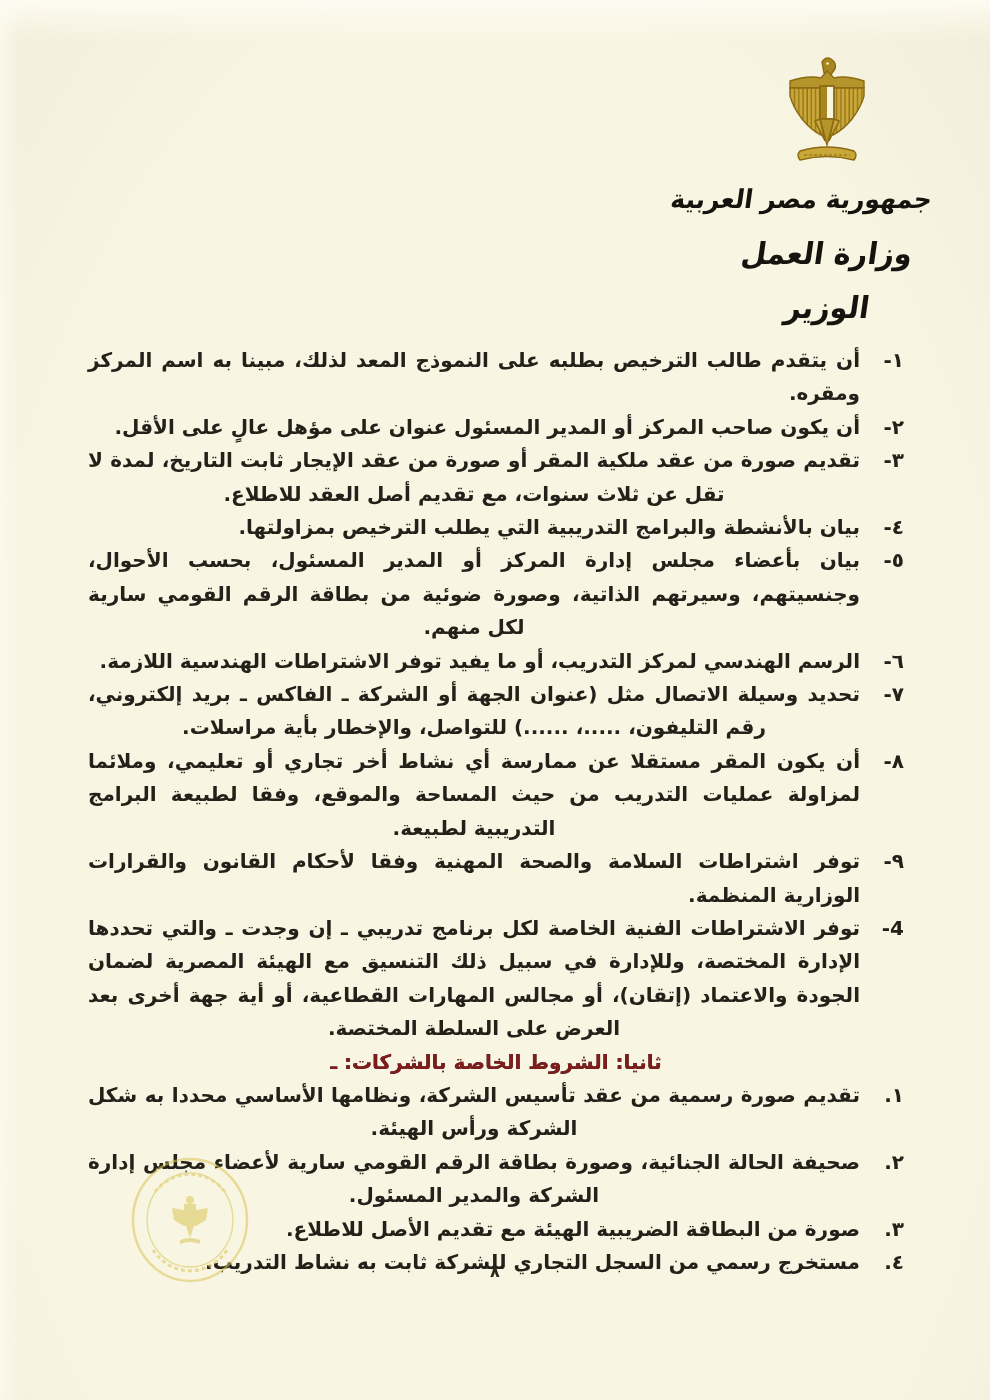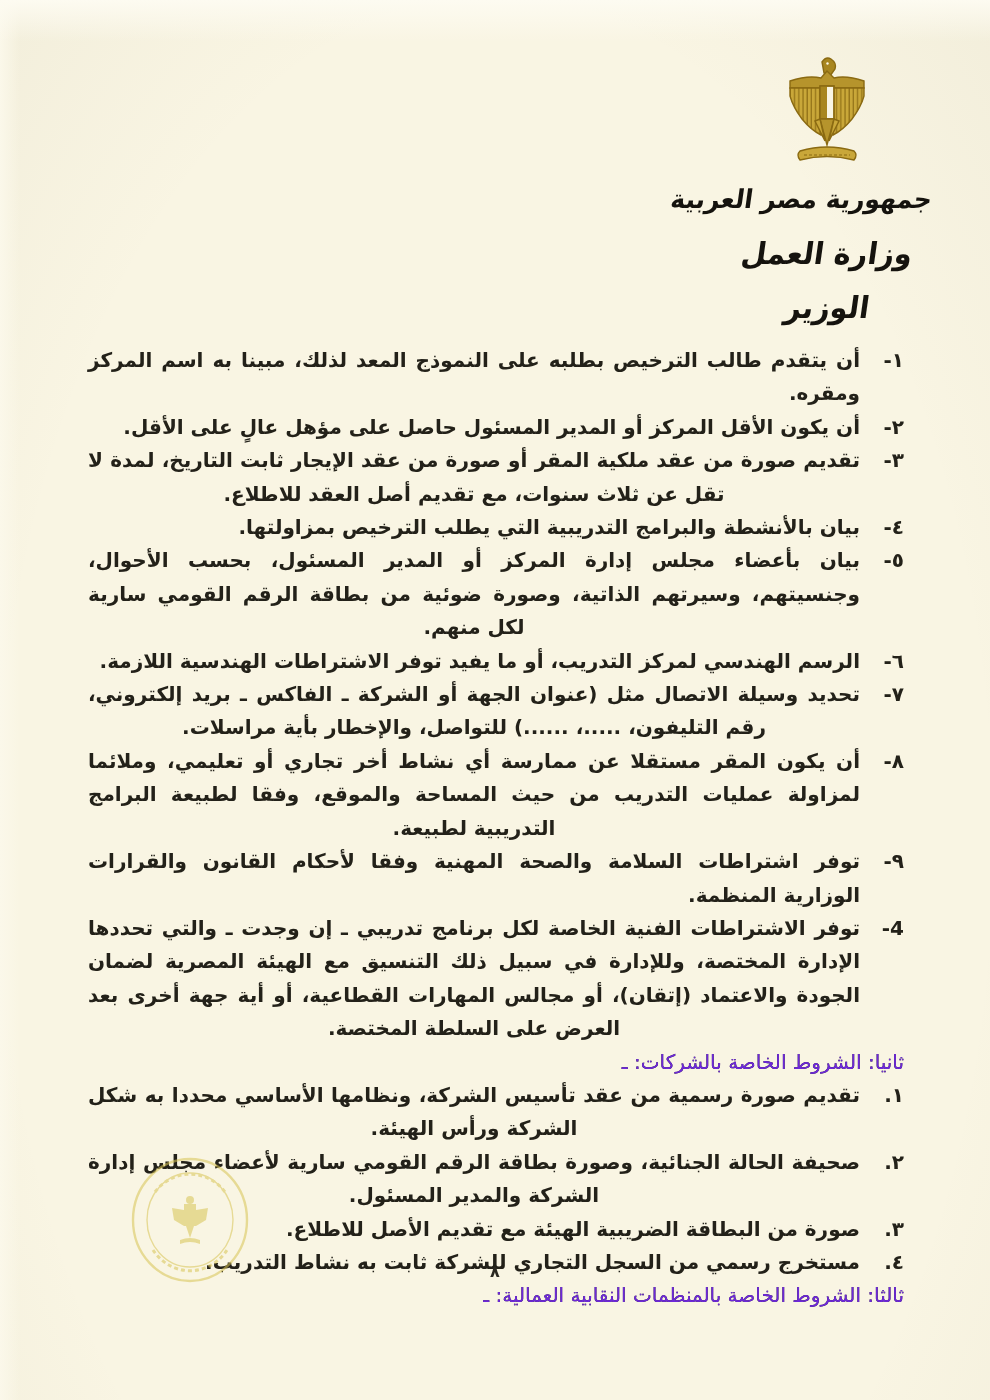--- a/index.html
+++ b/index.html
@@ -47,23 +47,23 @@
     font-weight:bold;
     line-height:33.4px;
     color:#232119;
   }
   .item{display:flex;align-items:flex-start;}
   .num{flex:0 0 44px;white-space:nowrap;}
   .txt{flex:1 1 auto;text-align:justify;}
   .txt.cl{text-align-last:center;}
   .txt.rl{text-align-last:right;}
   .sec-heading{
-    text-align:right;
-    font-weight:normal;
-    color:#6d28d9;
+    text-align:center;
+    font-weight:bold;
+    color:#7f1d1d;
     text-shadow:0 0 0.6px #1b1913;
   }
 
   
   .seal{position:absolute;top:1152px;left:125px;opacity:0.55;}
   .page-number{
     position:absolute;top:1262px;left:0;right:0;
     text-align:center;font-size:16px;font-weight:bold;color:#2a2820;
   }
 </style>
@@ -109,21 +109,21 @@
   </div>
 
   <div class="doc-body">
 
     <div class="item">
       <span class="num">١-</span>
       <div class="txt rl">أن يتقدم طالب الترخيص بطلبه على النموذج المعد لذلك، مبينا به اسم المركز ومقره.</div>
     </div>
     <div class="item">
       <span class="num">٢-</span>
-      <div class="txt rl">أن يكون الأقل المركز أو المدير المسئول حاصل على مؤهل عالٍ على الأقل.</div>
+      <div class="txt rl">أن يكون صاحب المركز أو المدير المسئول عنوان على مؤهل عالٍ على الأقل.</div>
     </div>
     <div class="item">
       <span class="num">٣-</span>
       <div class="txt cl">تقديم صورة من عقد ملكية المقر أو صورة من عقد الإيجار ثابت التاريخ، لمدة لا تقل عن ثلاث سنوات، مع تقديم أصل العقد للاطلاع.</div>
     </div>
     <div class="item">
       <span class="num">٤-</span>
       <div class="txt rl">بيان بالأنشطة والبرامج التدريبية التي يطلب الترخيص بمزاولتها.</div>
     </div>
     <div class="item">
@@ -163,21 +163,20 @@
     </div>
     <div class="item">
       <span class="num">٣.</span>
       <div class="txt rl">صورة من البطاقة الضريبية الهيئة مع تقديم الأصل للاطلاع.</div>
     </div>
     <div class="item">
       <span class="num">٤.</span>
       <div class="txt rl">مستخرج رسمي من السجل التجاري للشركة ثابت به نشاط التدريب.</div>
     </div>
 
-    <div class="sec-heading">ثالثا: الشروط الخاصة بالمنظمات النقابية العمالية: ـ</div>
 
   </div>
 
   <svg class="seal" width="130" height="136" viewBox="0 0 130 136" aria-hidden="true">
     <g stroke="#d8c455" fill="none">
       <ellipse cx="65" cy="68" rx="57" ry="61" stroke-width="2.4"></ellipse>
       <ellipse cx="65" cy="68" rx="43" ry="47" stroke-width="1.4"></ellipse>
       <path d="M30 40 A45 48 0 0 1 100 40" stroke-width="3" stroke-dasharray="4 3"></path>
       <path d="M28 98 A45 48 0 0 0 102 98" stroke-width="3" stroke-dasharray="4 3"></path>
       <g fill="#d8c455" stroke="none">

